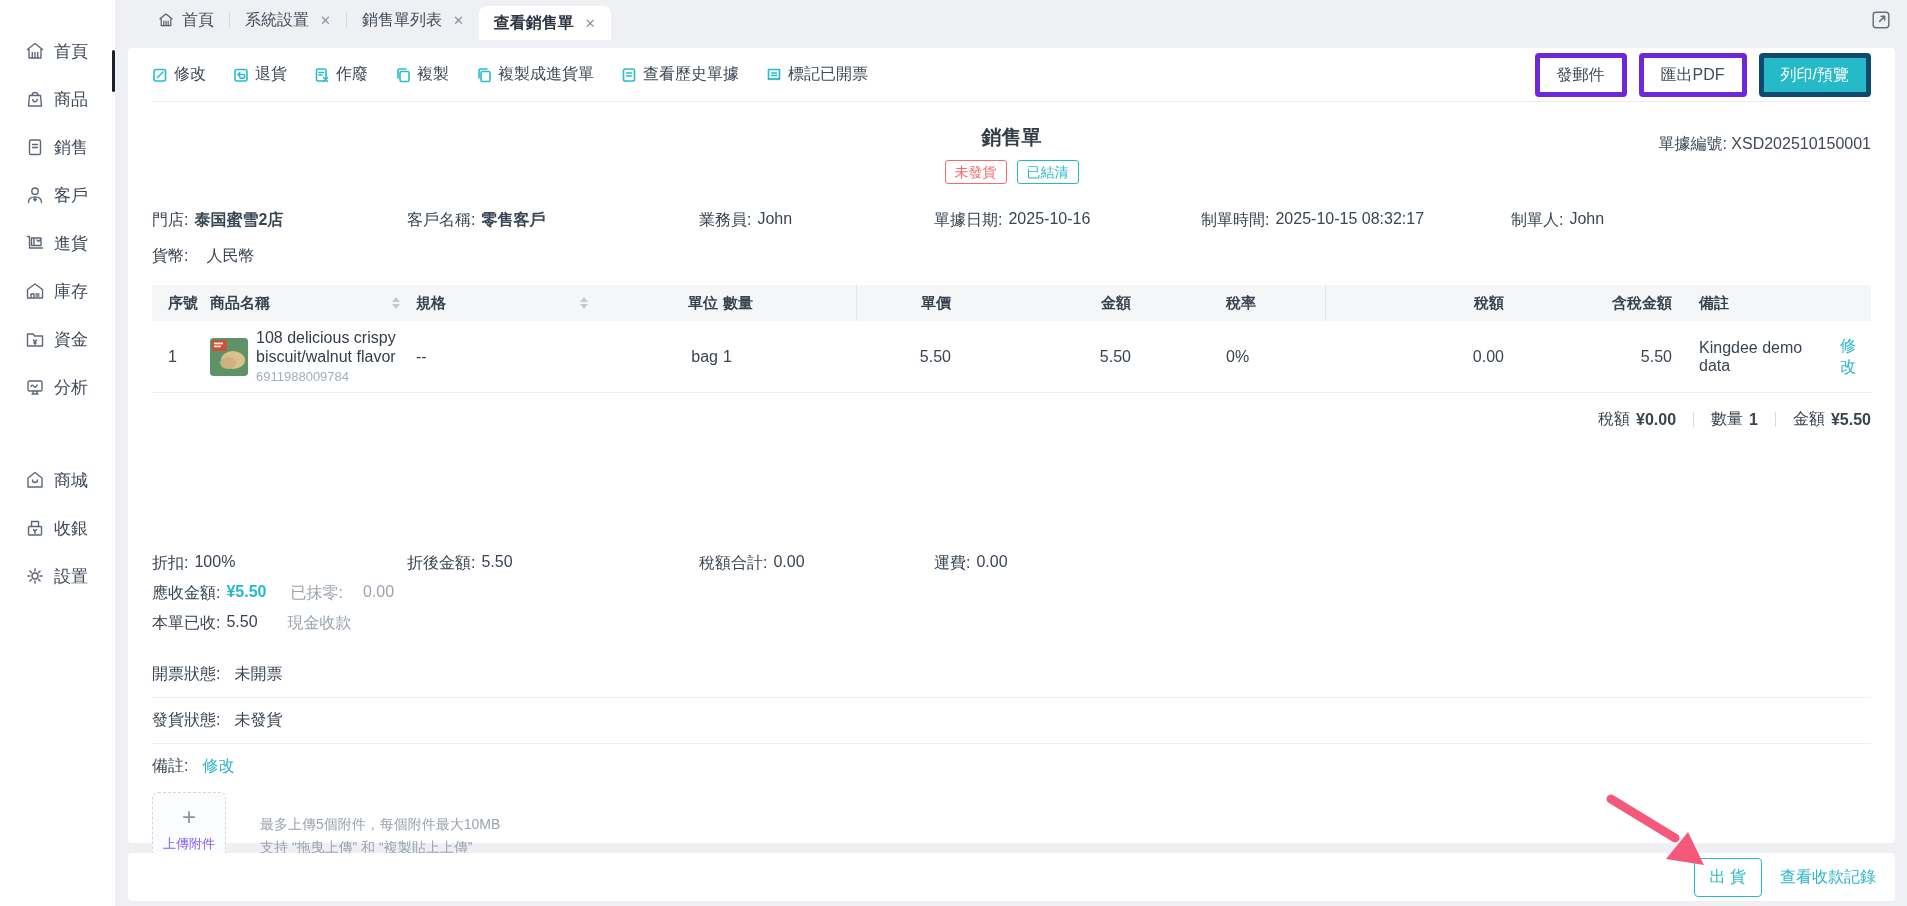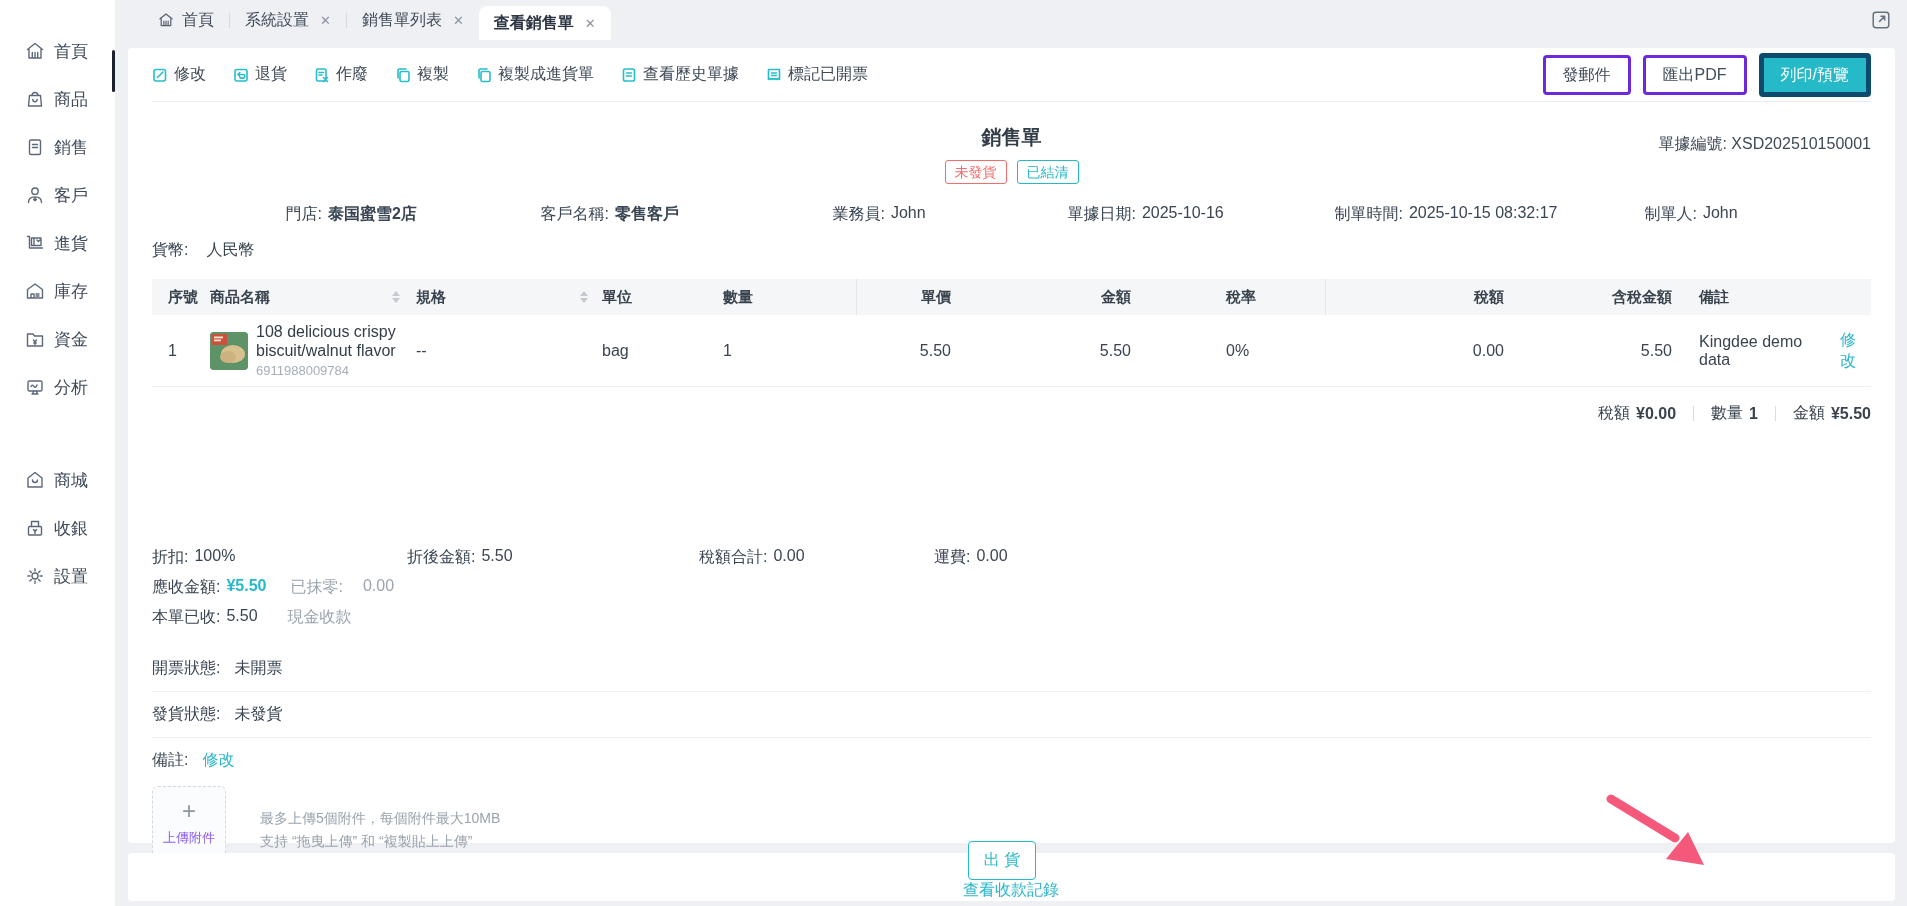--- a/index.html
+++ b/index.html
@@ -30,46 +30,46 @@
   .fs-ic { width:22px; height:22px; stroke:#66717f; fill:none; stroke-width:1.6; stroke-linecap:round; stroke-linejoin:round; }
 
   
   .card { position:absolute; left:128px; top:48px; width:1767px; height:795px; background:#fff; border-radius:4px; padding:0 24px; z-index:1; }
 
   .toolbar { height:54px; display:flex; align-items:center; border-bottom:1px solid #e9ecf0; }
   .tb-action { display:flex; align-items:center; gap:6px; margin-right:27px; font-size:16px; color:#3f4a56; cursor:pointer; }
   .tb-ic { width:16px; height:16px; stroke:#27bdca; fill:none; stroke-width:1.6; stroke-linecap:round; stroke-linejoin:round; flex:none; }
   .tb-right { margin-left:auto; display:flex; gap:12px; align-items:center; }
   .btn { font-size:16px; border-radius:4px; padding:9px 17px; cursor:pointer; font-family:inherit; line-height:1; }
-  .btn.outline { background:#fff; border:3px solid #6d28d9; color:#414d5a; }
+  .btn.outline { background:#fff; border:5px solid #6d28d9; color:#414d5a; }
   .btn.primary { background:#26b9c7; border:5px solid #0c4a6e; color:#fff; }
 
   .title-wrap { position:relative; padding-top:22px; text-align:center; }
   .doc-title { font-size:20px; font-weight:bold; color:#323c48; }
   .badge-row { margin-top:9px; display:flex; justify-content:center; gap:10px; }
   .badge { font-size:14px; padding:2px 9px; border-radius:3px; border:1px solid; line-height:1.3; }
   .badge.red { color:#f56c6c; border-color:#f56c6c; }
   .badge.teal { color:#26b9c7; border-color:#26b9c7; }
   .doc-no { position:absolute; right:0; top:32px; font-size:16px; color:#3f4a56; }
 
-  .info-grid { margin-top:20px; display:flex; font-size:16px;justify-content:center; }
+  .info-grid { margin-top:26px; display:flex; font-size:16px; }
   .if { display:flex; gap:6px; white-space:nowrap; }
   .w1{width:255px} .w2{width:292px} .w3{width:235px} .w4{width:267px} .w5{width:310px}
   .v-bold { font-weight:bold; }
   .currency-row { margin-top:15px; font-size:16px; display:flex; gap:18px; }
 
   
   .g-table { margin-top:18px; }
   .g-head { display:flex; align-items:center; height:36px; background:#f5f6f8; font-size:15px; font-weight:bold; color:#39434e; }
   .g-row { display:flex; align-items:center; min-height:72px; border-bottom:1px solid #edf0f3; font-size:16px; color:#3a4451; }
   .cell { flex:none; }
   .c-seq   { width:50px;  padding-left:16px; }
   .c-name  { width:206px; padding-left:8px; display:flex; align-items:center; }
   .c-spec  { width:188px; padding-left:8px; display:flex; align-items:center; }
-  .c-unit  { width:122px; padding-left:6px; }
+  .c-unit  { width:122px; padding-left:6px;text-align:right; }
   .c-qty   { width:139px; padding-left:5px; }
   .c-price { width:94px;  text-align:right; }
   .c-amt   { width:180px; text-align:right; }
   .c-rate  { width:195px; padding-left:95px; }
   .c-tax   { width:178px; text-align:right; }
   .c-total { width:168px; text-align:right; }
   .c-remark{ flex:1 1 auto; padding-left:27px; }
   .g-head .c-qty, .g-head .c-rate { border-right:1px solid #e2e5ea; align-self:stretch; display:flex; align-items:center; height:36px; }
   .sort { display:flex; flex-direction:column; margin-left:auto; margin-right:8px; cursor:pointer; }
   .car-up { width:0; height:0; border:4px solid transparent; border-bottom:5px solid #c4c9d1; }
@@ -99,21 +99,21 @@
   .status-val { margin-left:14px; }
   .status-block { margin-top:14px; }
 
   .upload-row { display:flex; gap:34px; margin-top:4px; }
   .upload-box { width:74px; height:74px; border:1px dashed #d4d8de; border-radius:6px; background:#fbfcfd; display:flex; flex-direction:column; align-items:center; justify-content:center; cursor:pointer; }
   .plus { font-size:24px; color:#8b95a0; line-height:1; }
   .upload-label { font-size:13px; color:#8b5cf6; margin-top:6px; }
   .upload-hints { display:flex; flex-direction:column; justify-content:flex-end; padding-bottom:8px; font-size:14px; color:#9aa3ad; line-height:1.6; }
 
   
-  .footer { position:absolute; left:128px; top:853px; width:1767px; height:48px; background:#fff; border-radius:4px; display:flex; align-items:center; justify-content:flex-end; padding-right:19px; z-index:2;flex-direction:column; }
+  .footer { position:absolute; left:128px; top:853px; width:1767px; height:48px; background:#fff; border-radius:4px; display:flex; align-items:center; justify-content:flex-end; padding-right:19px; z-index:2; }
   .ship-btn { border:1px solid #26b9c7; color:#26b9c7; background:#fff; font-size:16px; padding:8px 15px; border-radius:4px; cursor:pointer; font-family:inherit; }
   .payments-link { color:#2db5c9; font-size:16px; margin-left:18px; cursor:pointer; }
 
   .arrow-annot { position:absolute; left:1603px; top:794px; z-index:5; pointer-events:none; }
 </style>
 </head>
 <body>
 
 <nav class="sidebar">
   <div class="side-item">

